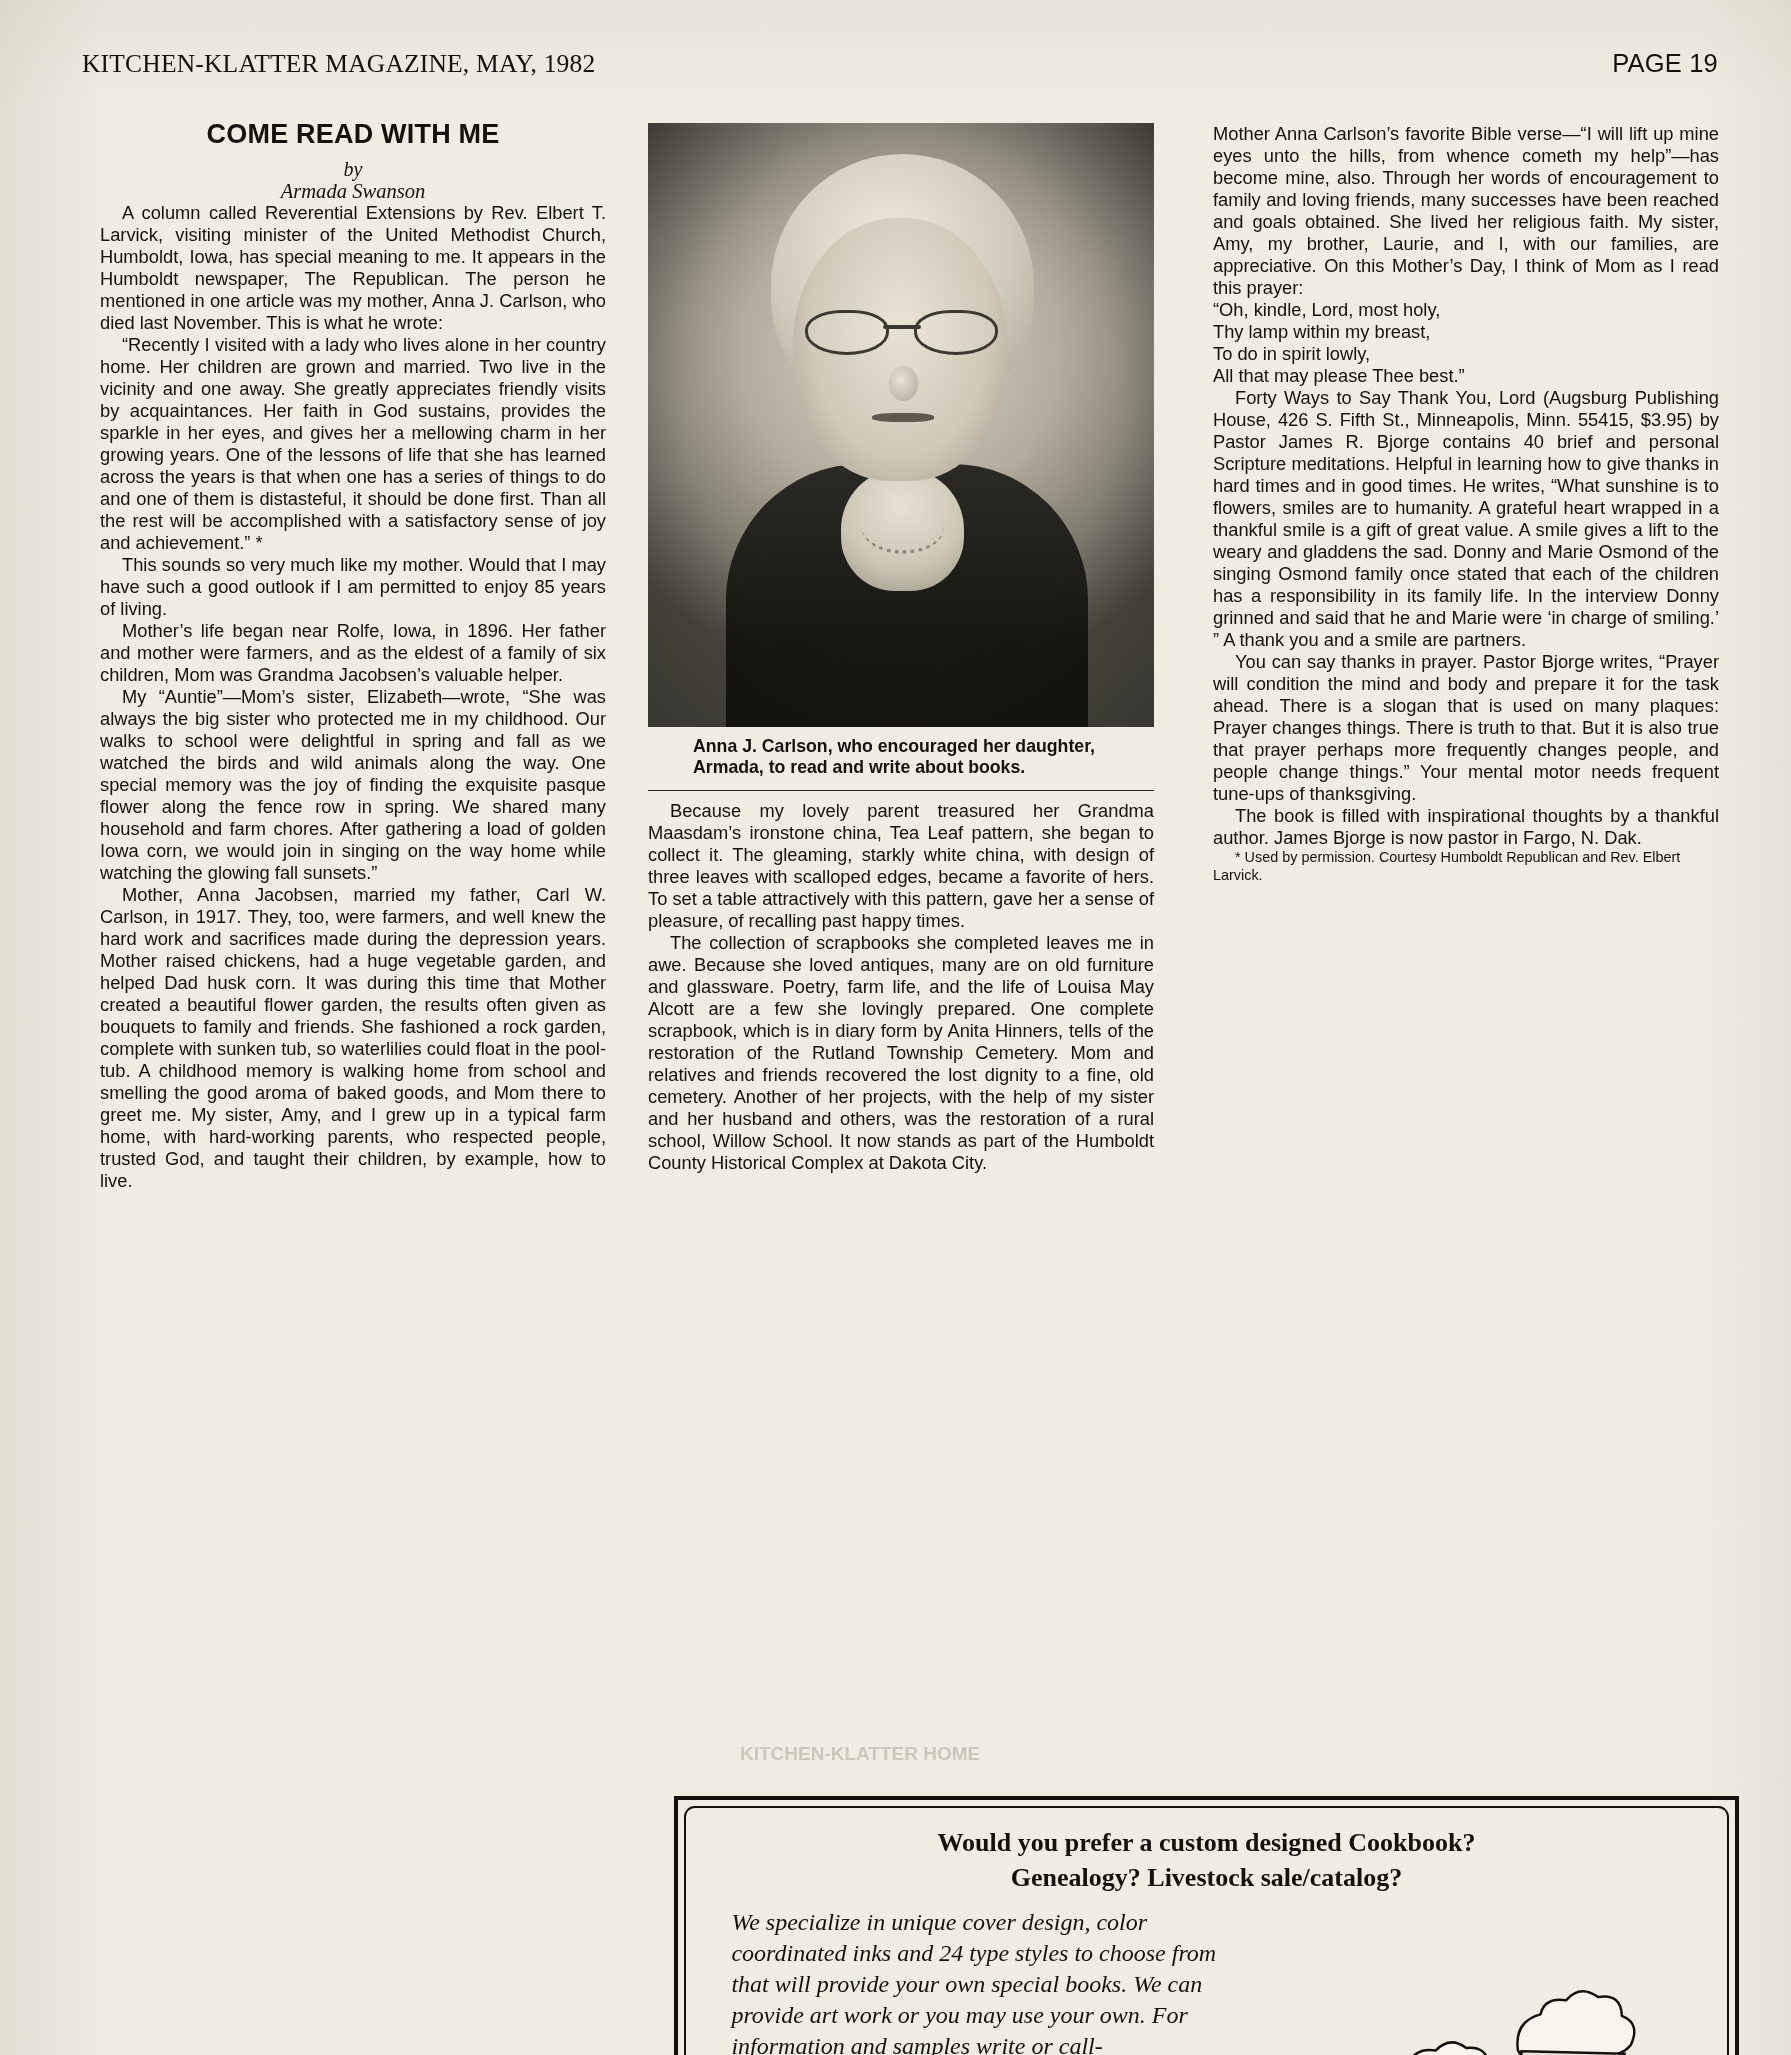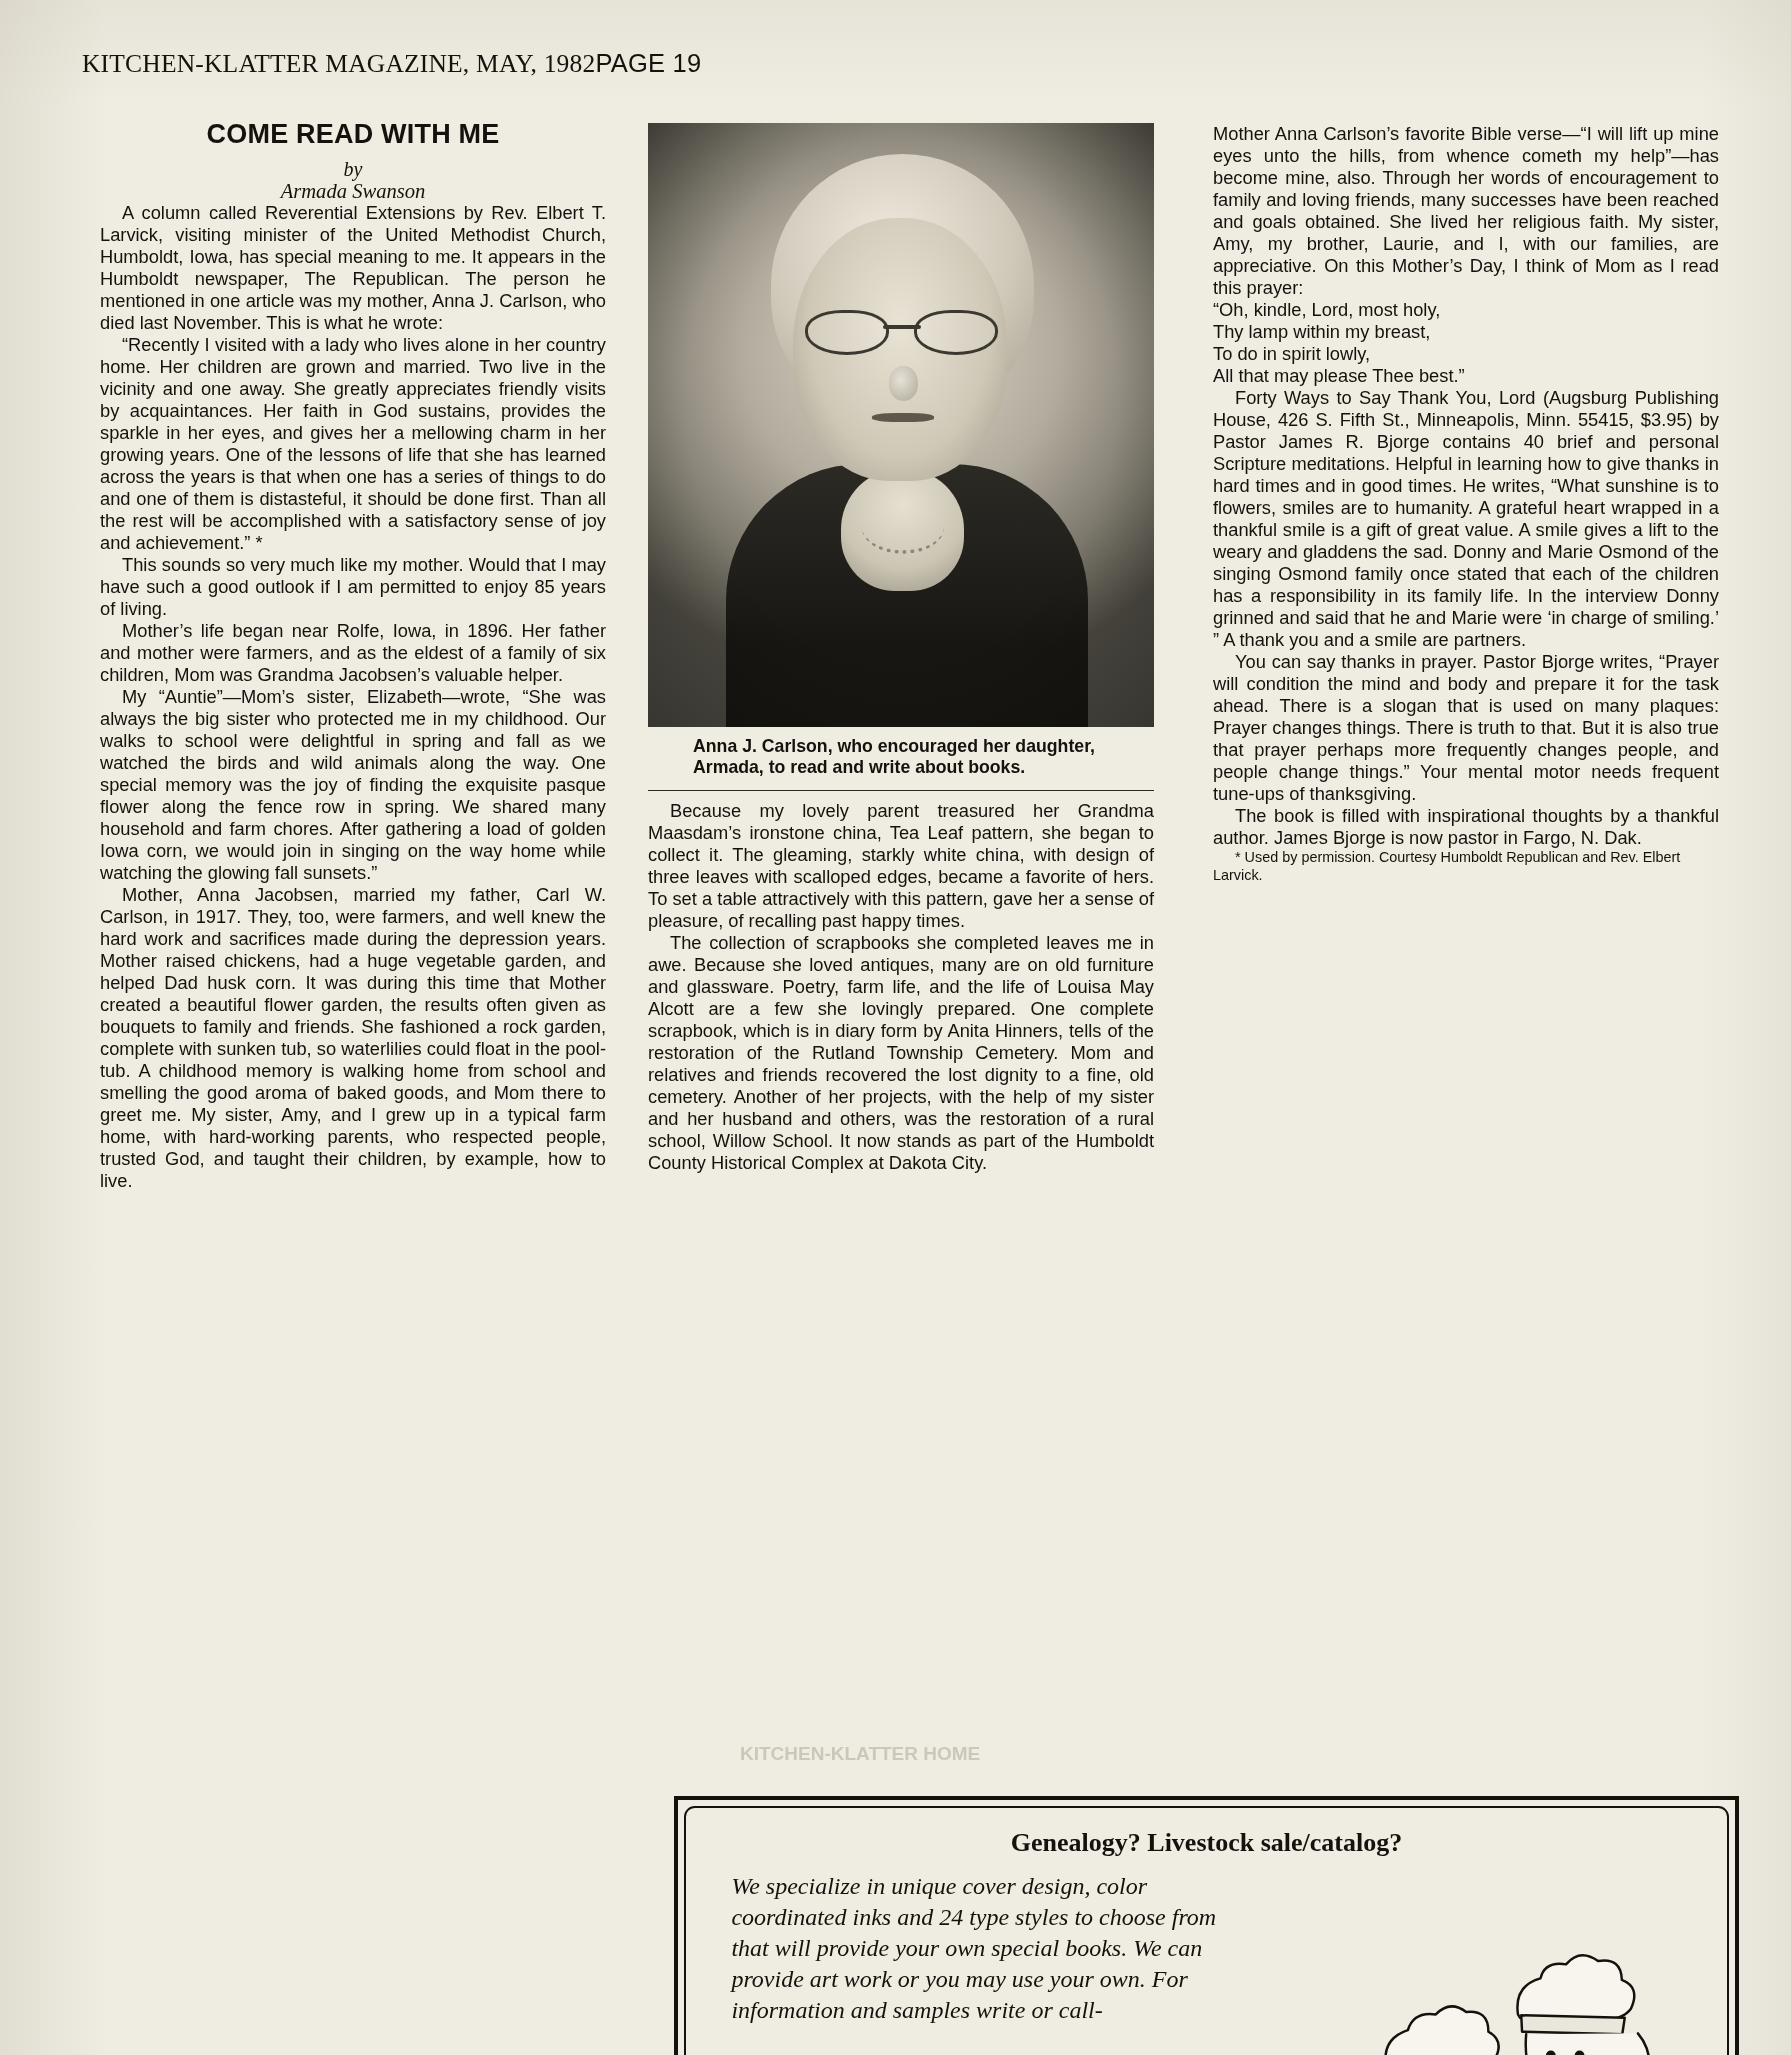--- a/index.html
+++ b/index.html
@@ -27,20 +27,21 @@
       linear-gradient(270deg, rgba(200,195,180,0.25) 0%, rgba(255,255,255,0) 5%),
       linear-gradient(180deg, rgba(205,200,185,0.25) 0%, rgba(255,255,255,0) 4%);
     pointer-events: none;
   }
   .masthead {
     position: absolute;
     top: 49px;
     left: 82px;
     right: 74px;
     display: flex;
+    justify-content: space-between;
     align-items: baseline;
     font-size: 25.5px;
     letter-spacing: 0.2px;
     color: #15120e;
   }
   .masthead .left { font-family: "Liberation Serif", serif; }
   .masthead .right { font-family: Liberation Sans, sans-serif; }
 
   .columns {
     position: absolute;
@@ -350,20 +351,21 @@
       <p>Forty Ways to Say Thank You, Lord (Augsburg Publishing House, 426 S. Fifth St., Minneapolis, Minn. 55415, $3.95) by Pastor James R. Bjorge contains 40 brief and personal Scripture meditations. Helpful in learning how to give thanks in hard times and in good times. He writes, “What sunshine is to flowers, smiles are to humanity. A grateful heart wrapped in a thankful smile is a gift of great value. A smile gives a lift to the weary and gladdens the sad. Donny and Marie Osmond of the singing Osmond family once stated that each of the children has a responsibility in its family life. In the interview Donny grinned and said that he and Marie were ‘in charge of smiling.’ ” A thank you and a smile are partners.</p>
       <p>You can say thanks in prayer. Pastor Bjorge writes, “Prayer will condition the mind and body and prepare it for the task ahead. There is a slogan that is used on many plaques: Prayer changes things. There is truth to that. But it is also true that prayer perhaps more frequently changes people, and people change things.” Your mental motor needs frequent tune-ups of thanksgiving.</p>
       <p>The book is filled with inspirational thoughts by a thankful author. James Bjorge is now pastor in Fargo, N. Dak.</p>
       <p class="footnote">* Used by permission. Courtesy Humboldt Republican and Rev. Elbert Larvick.</p>
     </div>
   </div>
 
   <div class="ad">
     <div class="ad-scallop"></div>
     <div class="ad-inner">
+      <div class="ad-title">Would you prefer a custom designed Cookbook?</div>
       <div class="ad-title">Genealogy? Livestock sale/catalog?</div>
 
       <div class="ad-body">
         <div class="ad-copy">We specialize in unique cover design, color coordinated inks and 24 type styles to choose from that will provide your own special books. We can provide art work or you may use your own. For information and samples write or call-</div>
 
         <div class="chef">
           <svg viewBox="0 0 1060 840" xmlns="http://www.w3.org/2000/svg">
             <g fill="none" stroke="#15120e" stroke-width="6" stroke-linecap="round" stroke-linejoin="round">
 
               <path d="M620 230 q-10 -70 55 -88 q10 -42 62 -34 q34 -40 78 -8 q56 -10 58 46 q46 18 22 70 q-22 30 -80 26 l-190 -4 z" fill="#f7f5ee"></path>

